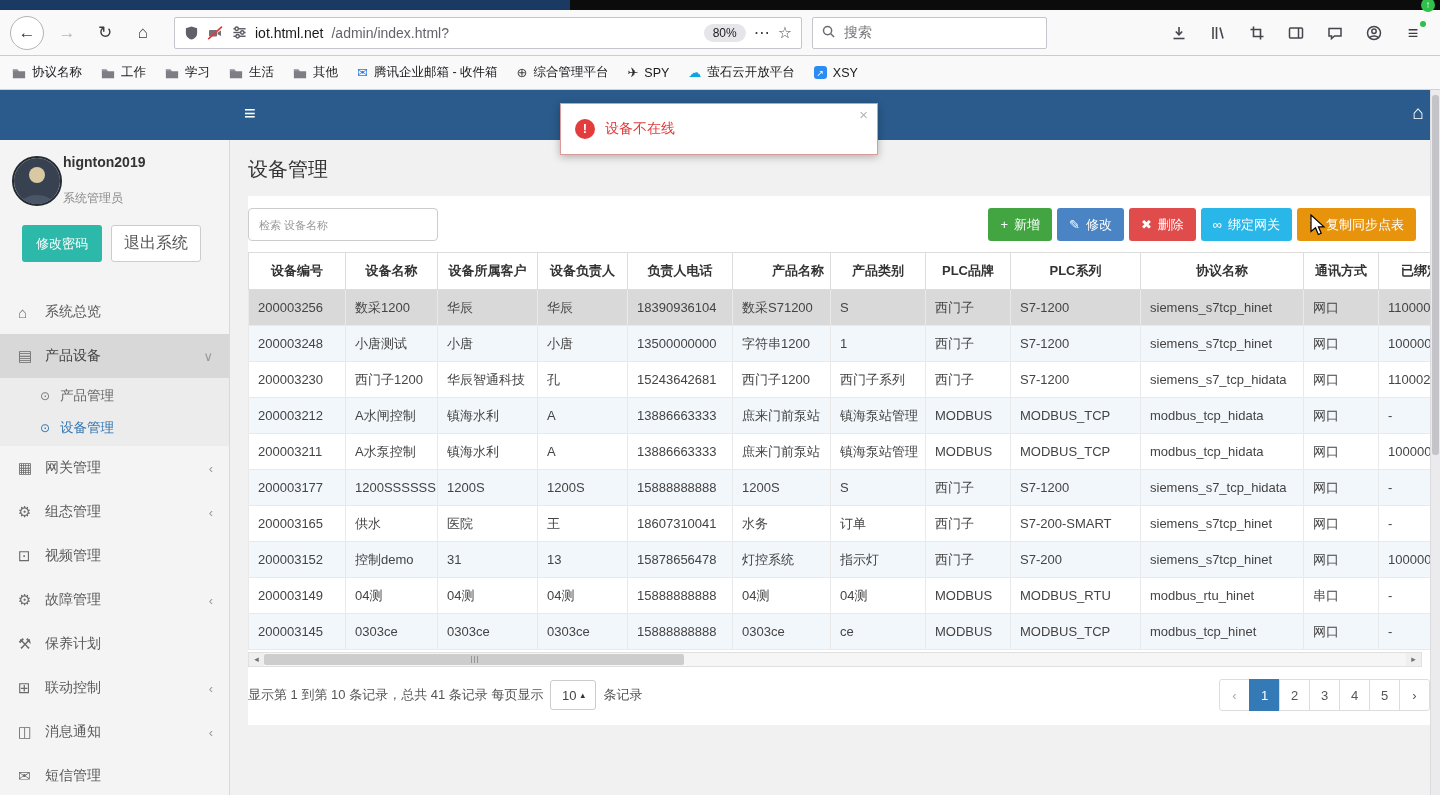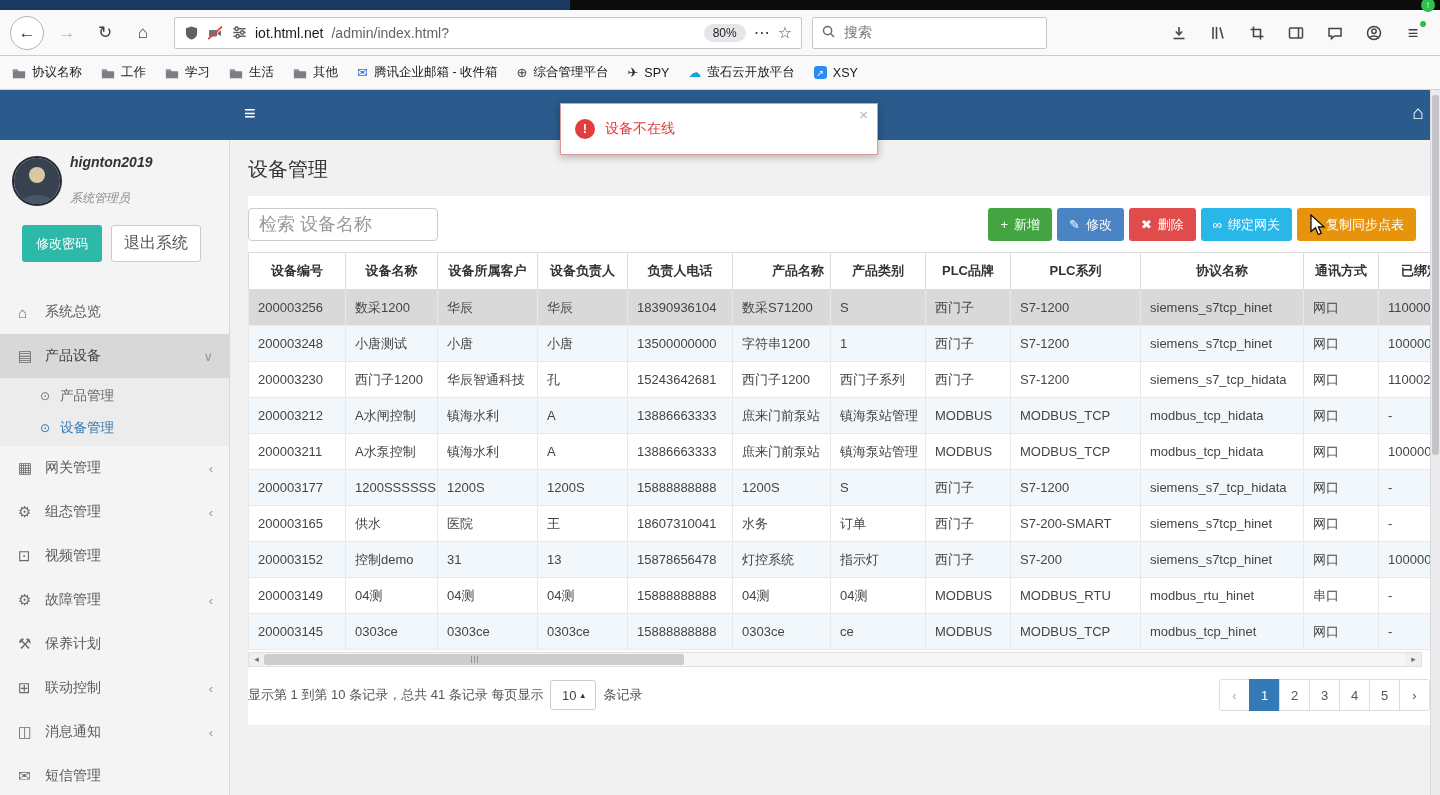--- a/index.html
+++ b/index.html
@@ -48,21 +48,21 @@
   
   .alert{position:absolute;left:560px;top:103px;width:318px;height:52px;background:#fff;border:1px solid #dd9a9a;
          box-shadow:0 2px 8px rgba(0,0,0,.28);z-index:40;display:flex;align-items:center;padding:0 14px;gap:10px;box-sizing:border-box;}
   .alert-icon{width:20px;height:20px;border-radius:50%;background:#e23c3c;color:#fff;font-weight:bold;
               text-align:center;line-height:20px;font-size:13px;flex:0 0 20px;}
   .alert-text{color:#e23c3c;font-size:14px;}
   .alert-close{position:absolute;right:9px;top:2px;color:#b5b5b5;font-size:15px;}
   
   .sidebar{position:absolute;left:0;top:140px;width:230px;height:655px;background:#f4f4f4;
            border-right:1px solid #d9d9d9;box-sizing:border-box;z-index:3;}
-  .user{display:flex;align-items:center;gap:8px;padding:14px 12px 10px;font-style:italic;}
+  .user{display:flex;align-items:center;gap:1px;padding:14px 12px 10px;}
   .avatar{width:46px;height:46px;border-radius:50%;overflow:hidden;flex:0 0 46px;border:2px solid #252b33;}
   .uname{font-size:14px;font-weight:bold;color:#333;}
   .urole{font-size:12px;color:#8a8a8a;margin-top:20px;}
   .user-btns{display:flex;justify-content:space-between;padding:8px 28px 16px 22px;}
   .btn-teal{background:#2cb9a9;color:#fff;border:none;font-size:13px;padding:8px 14px;border-radius:3px;font-family:inherit;}
   .btn-white{background:#fff;color:#555;border:1px solid #ccc;font-size:16px;padding:7px 12px;border-radius:3px;font-family:inherit;}
   .menu{margin-top:12px;}
   .m-item{height:44px;display:flex;align-items:center;padding:0 16px 0 18px;color:#5a5a5a;font-size:14px;}
   .m-item.active{background:#d8d8d8;color:#444;}
   .m-ic{width:27px;font-size:15px;color:#6b6b6b;flex:0 0 27px;}
@@ -73,21 +73,21 @@
   .sm-item .m-ic{width:20px;flex:0 0 20px;font-size:12px;color:#777;}
   .sm-item.active{color:#3276b1;}
   .sm-item.active .m-ic{color:#3276b1;}
   
   .main{position:absolute;left:230px;top:140px;width:1210px;height:655px;background:#f1f1f1;
         box-sizing:border-box;padding:16px 0 0 18px;overflow:hidden;}
   .page-title{font-size:20px;color:#333;margin:0 0 14px 0;line-height:26px;}
   .card{background:#fff;margin-right:10px;padding:12px 0 14px 0;overflow:hidden;position:relative;}
   .card-top{display:flex;align-items:center;justify-content:space-between;padding-right:14px;}
   .dev-search{width:168px;height:31px;border:1px solid #ccc;border-radius:4px;padding:0 10px;
-              font-size:18px;color:#333;outline:none;font-family:inherit;}
+              font-size:11px;color:#333;outline:none;font-family:inherit;}
   .dev-search::placeholder{color:#999;}
   .actions{display:flex;gap:5px;}
   .abtn{height:33px;border:none;border-radius:3px;color:#fff;font-size:13px;padding:0 12px;
         display:flex;align-items:center;gap:6px;font-family:inherit;white-space:nowrap;}
   .abtn .g{font-size:13px;}
   .dtable{border-collapse:collapse;table-layout:fixed;width:1215px;margin-top:11px;}
   .dtable th{border:1px solid #dcdcdc;height:37px;font-size:13px;color:#333;font-weight:bold;
              text-align:center;padding:7px 6px;box-sizing:border-box;background:#fff;overflow:hidden;white-space:nowrap;}
   .dtable td{border:1px solid #e9e9e9;height:36px;font-size:13px;color:#444;padding:0 9px;
              box-sizing:border-box;overflow:hidden;white-space:nowrap;}

